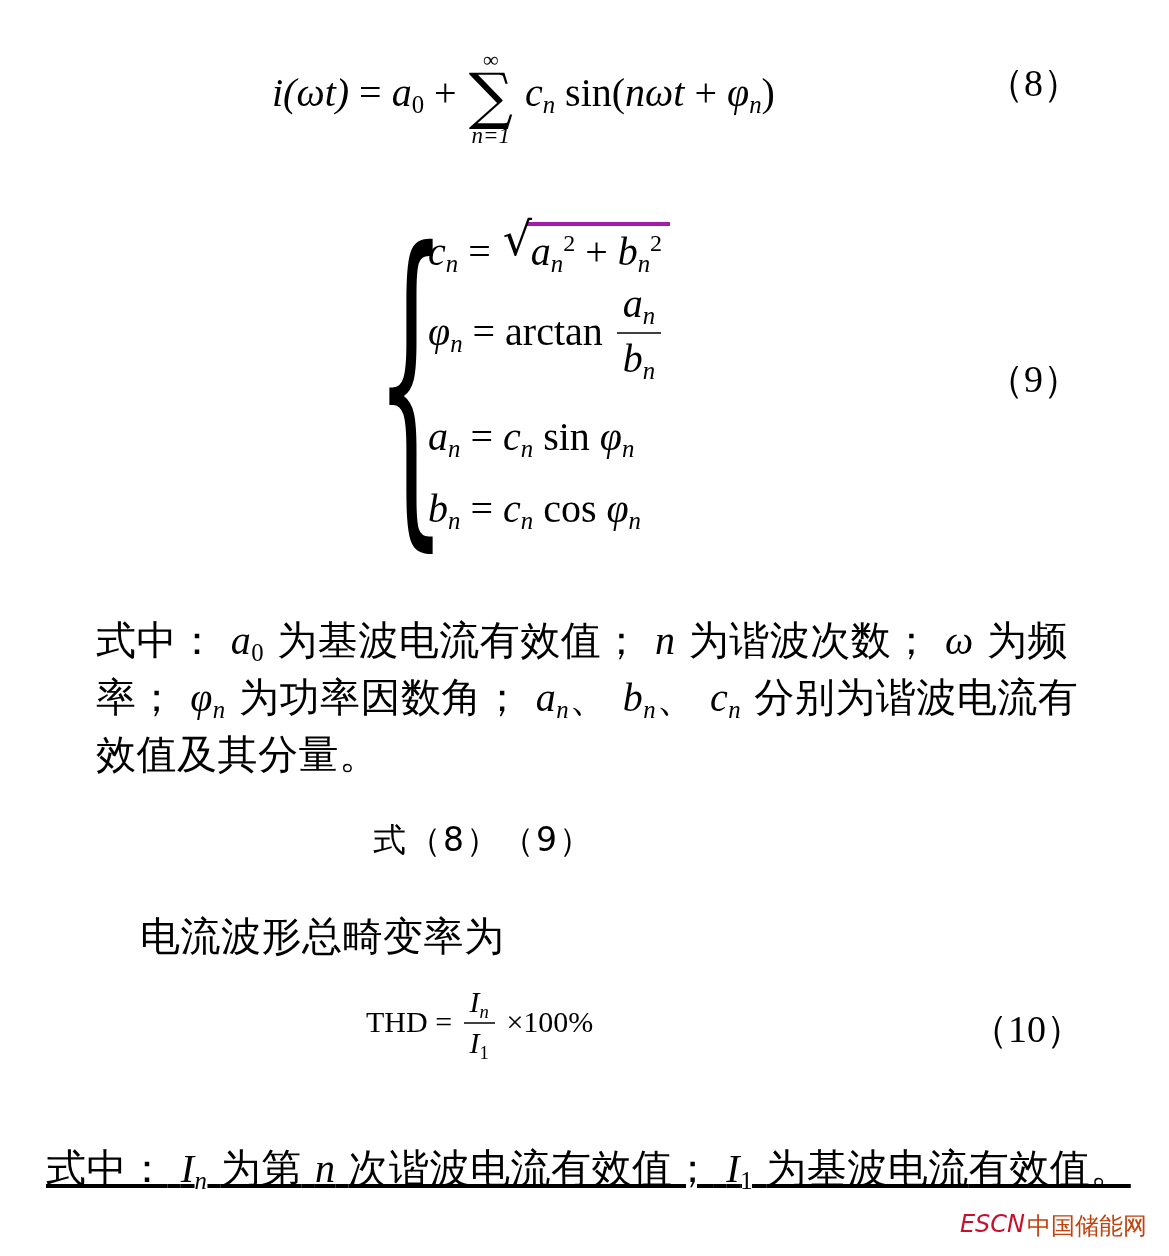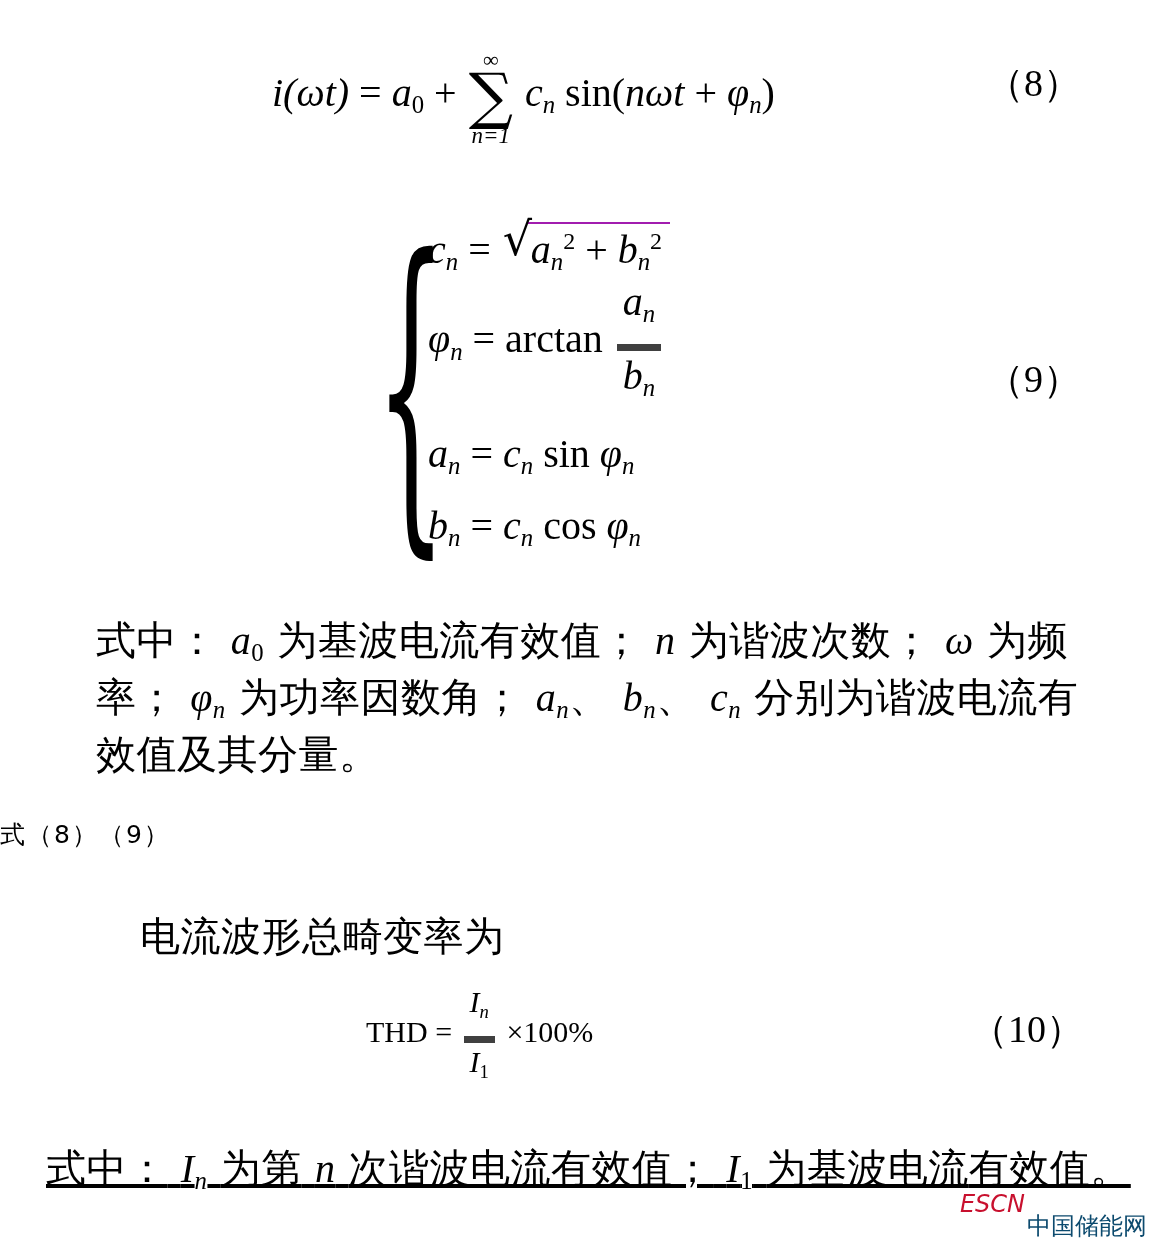--- a/index.html
+++ b/index.html
@@ -51,22 +51,22 @@
   .frac {
     display: inline-block;
     vertical-align: middle;
     text-align: center;
     margin: 0 4px;
     position: relative;
     top: -0.05em;
   }
   .frac .num {
     display: block;
-    padding: 0 6px 15px 6px;
-    border-bottom: 7px solid #404040;
+    padding: 0 6px 1px 6px;
+    border-bottom: 2px solid #404040;
   }
   .frac .den {
     display: block;
     padding: 2px 6px 0 6px;
   }
 
   
   .sumblk {
     display: inline-block;
     vertical-align: middle;
@@ -97,21 +97,21 @@
 
   
   .sqrt {
     display: inline-block;
     position: relative;
     padding-left: 24px;
     margin-left: 2px;
   }
   .sqrt > .radicand {
     display: inline-block;
-    border-top: 2px solid #a21caf;
+    border-top: 4px solid #a21caf;
     padding: 3px 8px 0 4px;
   }
   .sqrt > .sign {
     position: absolute;
     left: 0;
     top: -6px;
     font-size: 46px;
     line-height: 1;
     font-style: normal;
     font-family: "DejaVu Serif", serif;
@@ -181,22 +181,23 @@
     left: 96px;
     top: 612px;
     width: 1010px;
   }
 
   .caption {
     position: absolute;
     left: 0;
     top: 818px;
     width: 967px;
+    text-align: center;
     font-family: "DejaVu Sans", "Liberation Sans", sans-serif;
-    font-size: 25px;
+    font-size: 33px;
     letter-spacing: 2px;
   }
 
   .p2 {
     left: 140px;
     top: 900px;
     width: 960px;
     margin-top: 8px;
   }
 
@@ -231,22 +232,21 @@
     font-weight: normal;
     font-size: 24px;
     letter-spacing: 0px;
   }
   .logo .escn {
     color: #c8102e;
     font-style: italic;
     margin-right: 2px;
   }
   .logo .cn {
-    color: #0c4a6e;
-    margin-top: 20px;
+    color: #c2410c;
   }
 </style>
 </head>
 <body>
 
 <div class="page">
 
   <div class="math eq8">
     <span class="it">i(ωt)</span>
     <span class="up">=</span>

